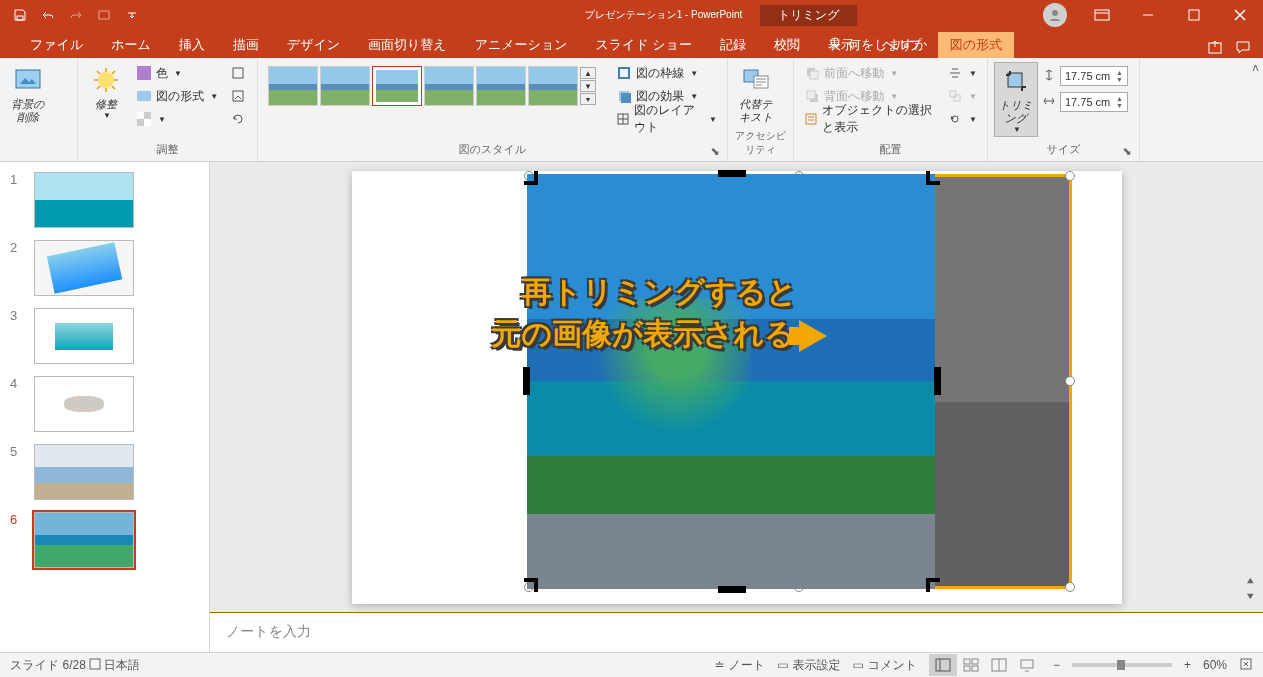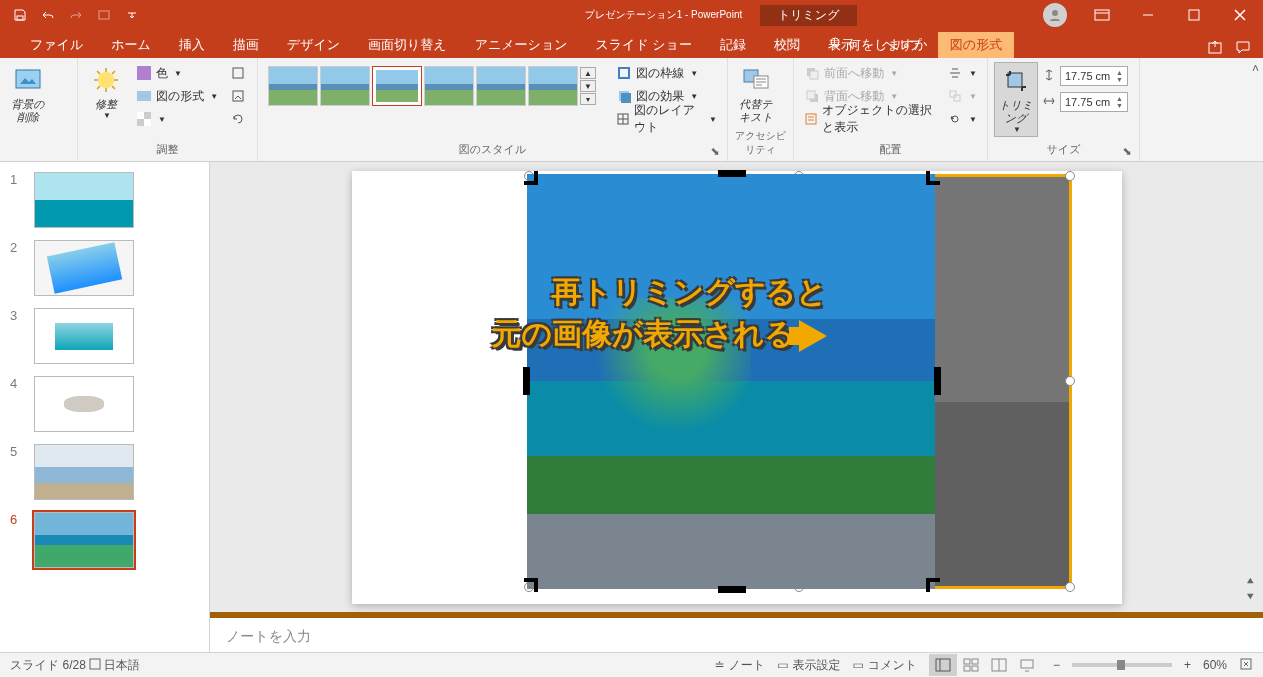--- a/index.html
+++ b/index.html
@@ -66,21 +66,21 @@
 .crop-img::after { content:""; position:absolute; left:10%; top:30%; width:45%; height:32%; background:radial-gradient(circle at 60% 40%, #4a6 20%, transparent 60%); }
 .ch { position: absolute; background: #000; }
 .ch.c { width: 14px; height: 14px; }
 .ch.h { width: 28px; height: 7px; }
 .ch.v { width: 7px; height: 28px; }
 .wh { position: absolute; width: 10px; height: 10px; background: #fff; border: 1px solid #888; border-radius: 50%; }
 .anno { position: absolute; left: 140px; top: 100px; font-size: 30px; font-weight: bold; color: #f2a800; text-shadow: -2px -2px 0 #3a3a3a, 2px -2px 0 #3a3a3a, -2px 2px 0 #3a3a3a, 2px 2px 0 #3a3a3a, 3px 3px 0 #3a3a3a; line-height: 1.4; }
 .anno-arrow { display: inline-block; width: 0; height: 0; border-top: 16px solid transparent; border-bottom: 16px solid transparent; border-left: 28px solid #f2a800; position: relative; vertical-align: middle; margin-left: 4px; }
 .anno-arrow::before { content:""; position:absolute; left:-38px; top:-9px; width:14px; height:18px; background:#f2a800; }
 .nav-arrows { position: absolute; right: 8px; bottom: 8px; display: flex; flex-direction: column; gap: 2px; color: #666; font-size: 12px; }
-.notes { height: 40px; background: #fff; border-top: 6px solid #a16207; padding: 10px 16px; color: #888; font-size: 14px; }
+.notes { height: 40px; background: #fff; border-top: 1px solid #a16207; padding: 10px 16px; color: #888; font-size: 14px; }
 
 .statusbar { height: 25px; background: #f3f3f3; border-top: 1px solid #d4d4d4; display: flex; align-items: center; padding: 0 10px; font-size: 12px; color: #555; }
 .sb-left { display: flex; gap: 2px; align-items: center; }
 .sb-right { margin-left: auto; display: flex; align-items: center; gap: 12px; }
 .sb-btn { display: flex; align-items: center; gap: 4px; cursor: pointer; }
 .view-btns { display: flex; }
 .view-btn { width: 28px; height: 22px; display: flex; align-items: center; justify-content: center; cursor: pointer; }
 .view-btn.act { background: #d0d0d0; }
 .zoom-slider { width: 100px; height: 4px; background: #ccc; position: relative; }
 .zoom-slider::after { content:""; position:absolute; left:45%; top:-3px; width:8px; height:10px; background:#888; }
@@ -513,21 +513,21 @@
           <div class="ch c" style="left:-3px;top:-3px;border-right:4px solid #000;border-bottom:4px solid #000;background:none"></div>
           <div class="ch h" style="left:calc(50% - 14px);top:-4px"></div>
           <div class="ch c" style="right:-3px;top:-3px;border-left:4px solid #000;border-bottom:4px solid #000;background:none"></div>
           <div class="ch v" style="left:-4px;top:calc(50% - 14px)"></div>
           <div class="ch v" style="right:-4px;top:calc(50% - 14px)"></div>
           <div class="ch c" style="left:-3px;bottom:-3px;border-right:4px solid #000;border-top:4px solid #000;background:none"></div>
           <div class="ch h" style="left:calc(50% - 14px);bottom:-4px"></div>
           <div class="ch c" style="right:-3px;bottom:-3px;border-left:4px solid #000;border-top:4px solid #000;background:none"></div>
         </div>
         <div class="anno">
-          <div style="text-align:right">再トリミングすると</div>
+          <div style="text-align:center">再トリミングすると</div>
           <div style="white-space:nowrap"><span>元の画像が表示される</span><span class="anno-arrow"></span></div>
         </div>
       </div>
       <div class="nav-arrows">
         <span>⯅</span>
         <span>⯆</span>
       </div>
     </div>
     <div class="notes"><span>ノートを入力</span></div>
   </div>

